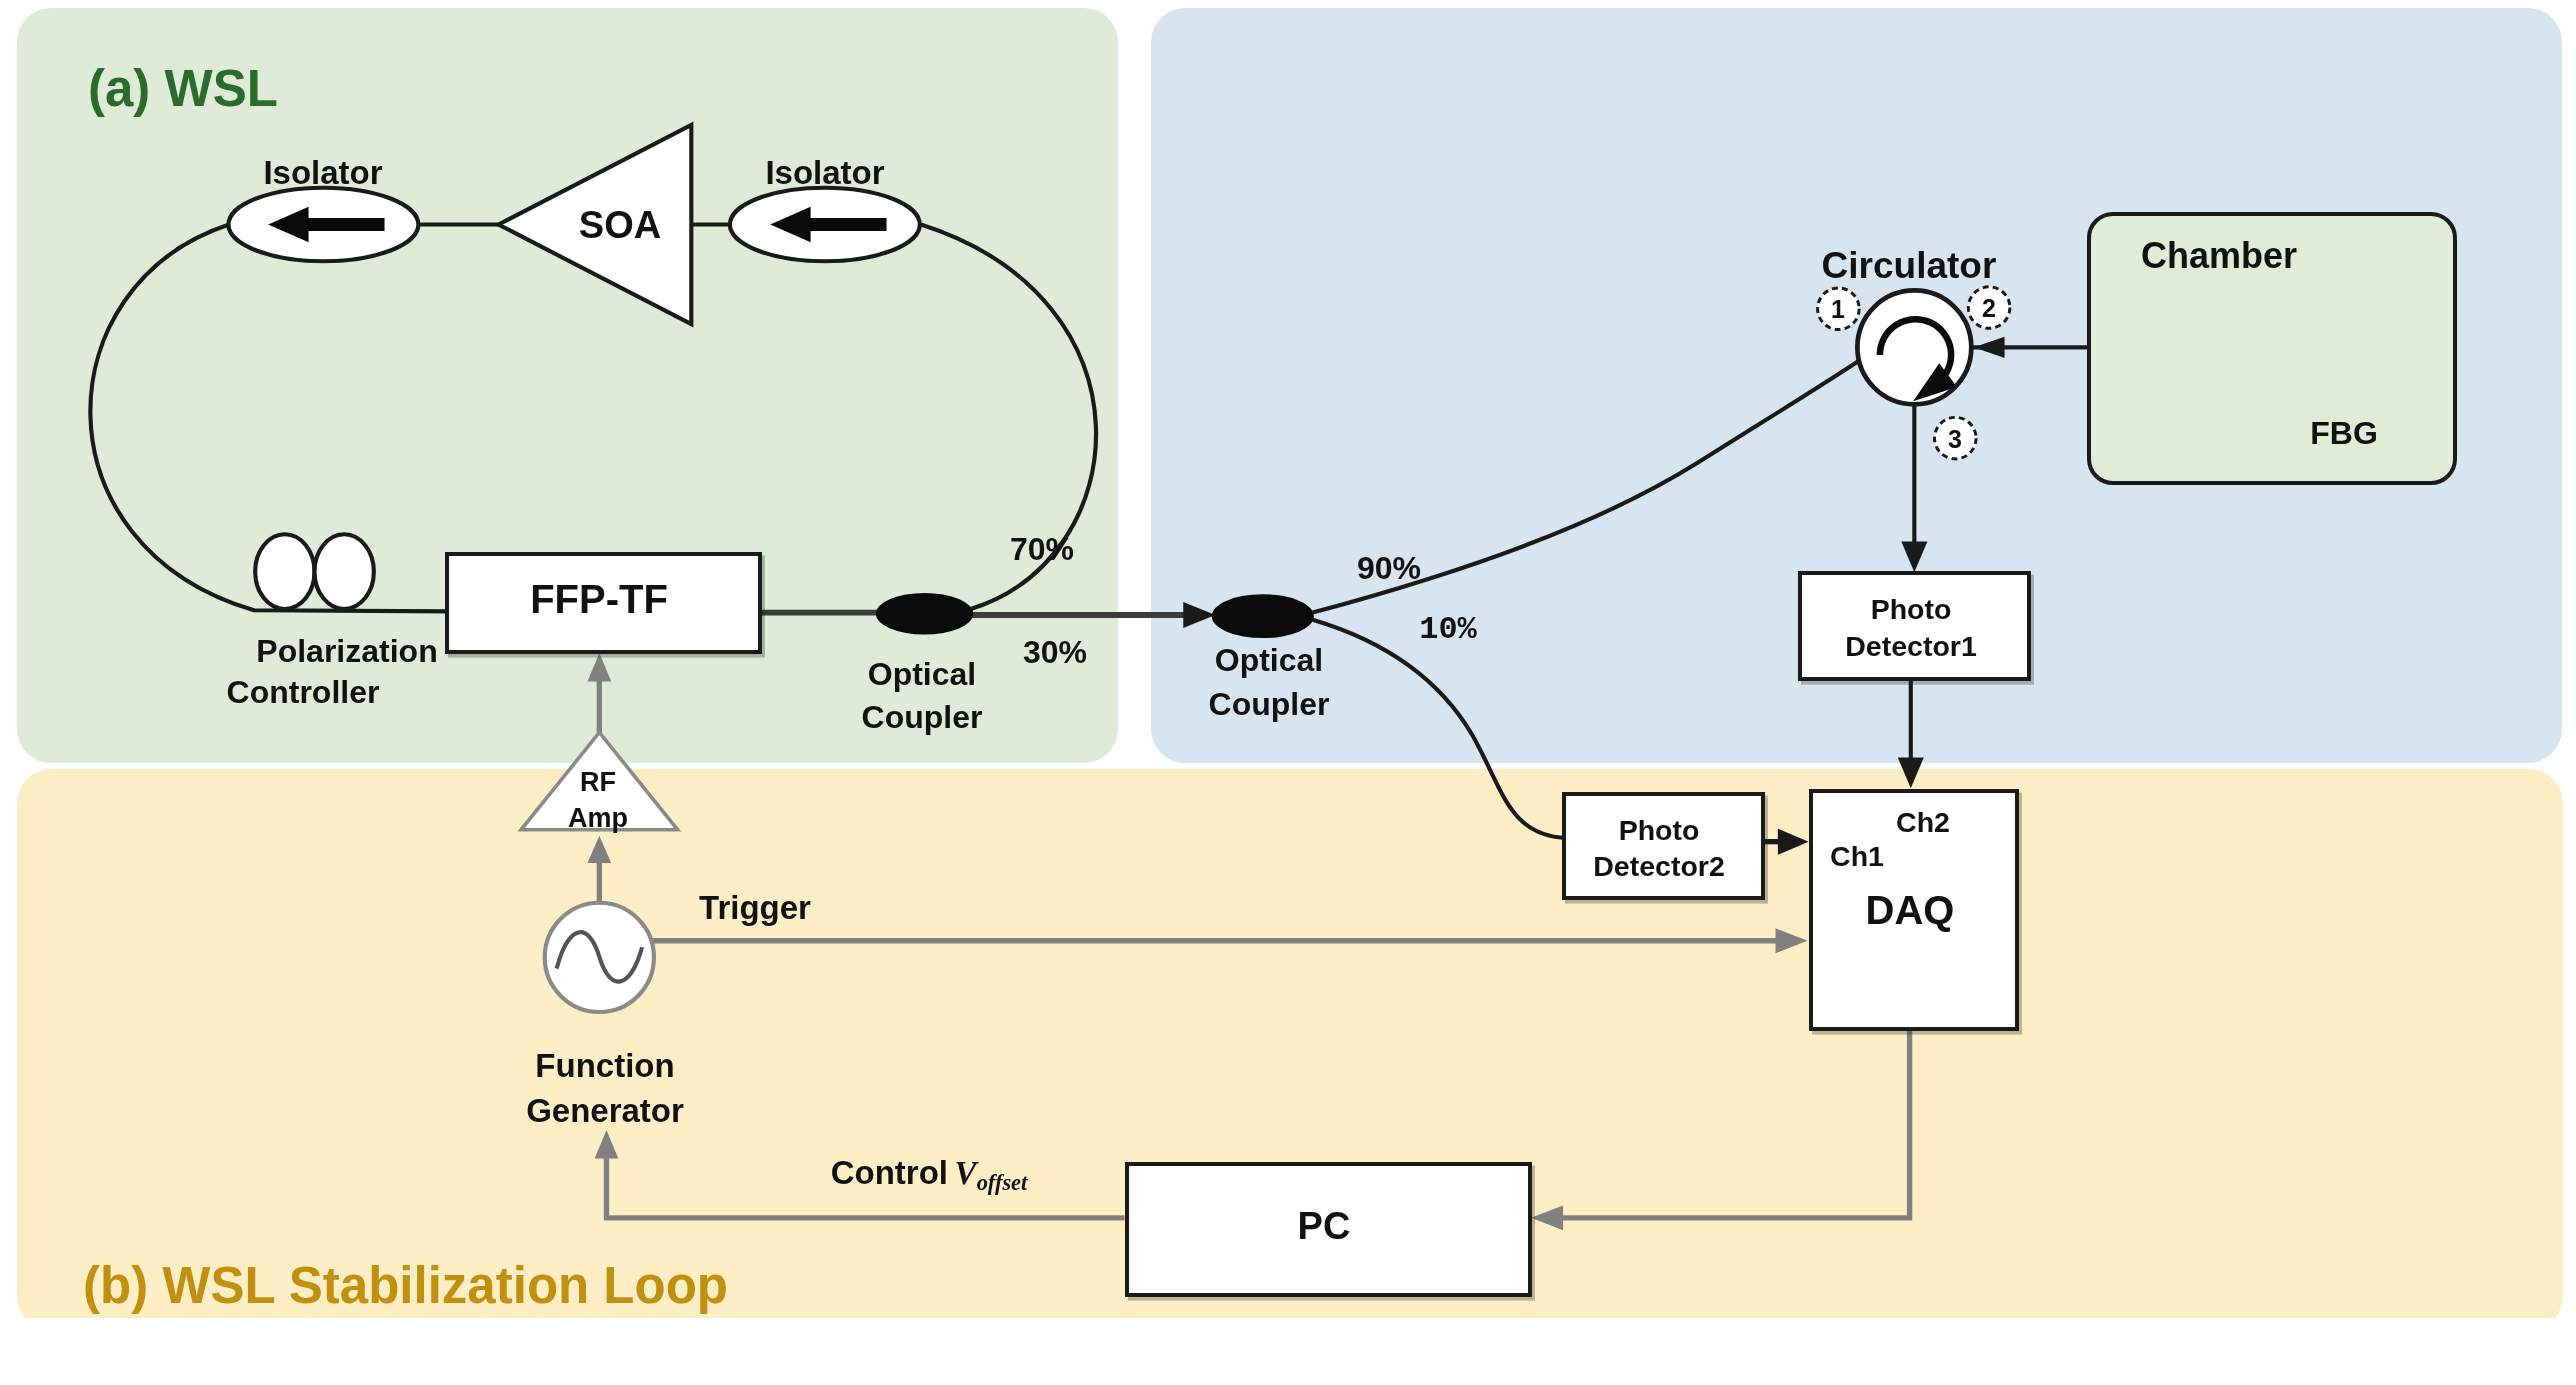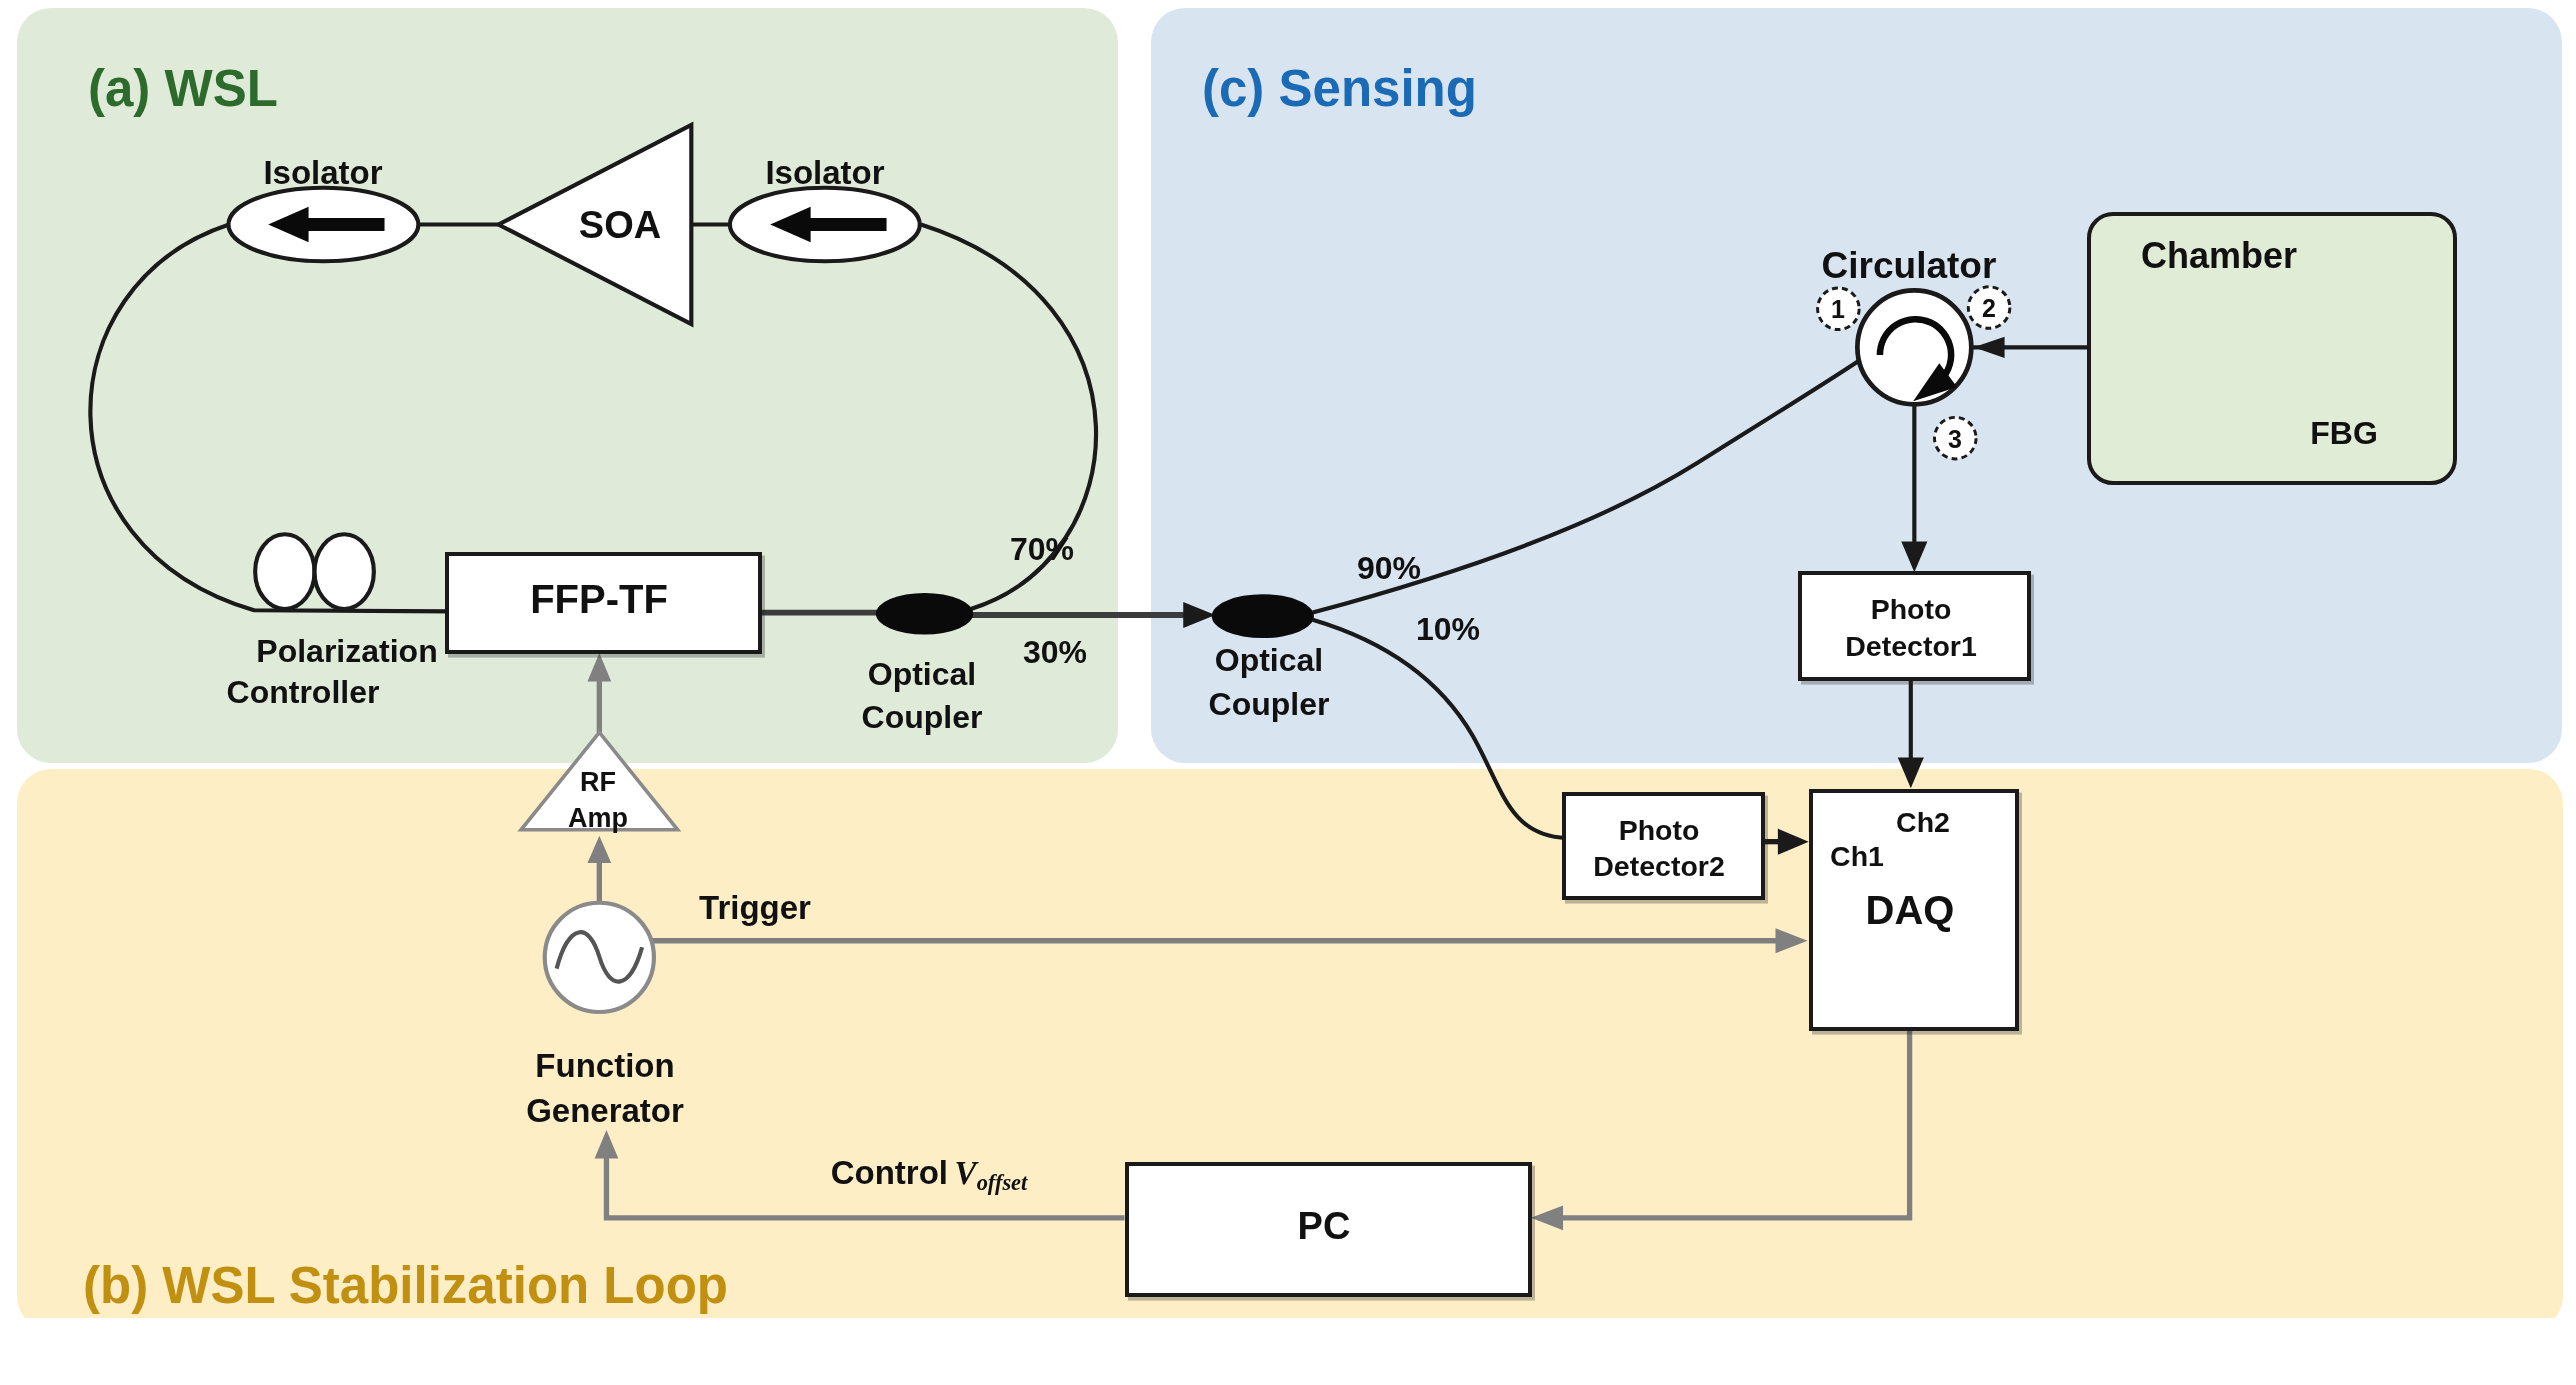--- a/index.html
+++ b/index.html
@@ -110,38 +110,37 @@
   </svg>
 
   <div class="box" style="left:445px;top:552px;width:309px;height:94px;"></div>
   <div class="chamber" style="left:2087px;top:212px;width:362px;height:265px;"></div>
   <div class="box" style="left:1798px;top:571px;width:225px;height:102px;"></div>
   <div class="box" style="left:1562px;top:792px;width:195px;height:100px;"></div>
   <div class="box" style="left:1809px;top:789px;width:202px;height:234px;"></div>
   <div class="box" style="left:1125px;top:1162px;width:399px;height:127px;"></div>
 
   <div class="title t-a">(a) WSL</div>
-  <div class="title t-c">(c) Sensing</div>
   <div class="title t-b">(b) WSL Stabilization Loop</div>
 
   <div class="lbl" style="left:323px;top:173px;font-size:33px;">Isolator</div>
   <div class="lbl" style="left:825px;top:173px;font-size:33px;">Isolator</div>
   <div class="lbl" style="left:620px;top:225px;font-size:38px;">SOA</div>
   <div class="lbl" style="left:303px;top:651px;font-size:32px;margin-left:44px;">Polarization</div>
   <div class="lbl" style="left:303px;top:692px;font-size:32px;">Controller</div>
   <div class="lbl" style="left:599px;top:599px;font-size:40px;">FFP-TF</div>
   <div class="lbl" style="left:922px;top:674px;font-size:32px;">Optical</div>
   <div class="lbl" style="left:922px;top:717px;font-size:32px;">Coupler</div>
   <div class="lbl" style="left:1042px;top:549px;font-size:32px;">70%</div>
   <div class="lbl" style="left:1033px;top:652px;font-size:32px;margin-left:22px;">30%</div>
 
   <div class="lbl" style="left:1269px;top:660px;font-size:32px;">Optical</div>
   <div class="lbl" style="left:1269px;top:704px;font-size:32px;">Coupler</div>
   <div class="lbl" style="left:1389px;top:568px;font-size:32px;">90%</div>
-  <div class="lbl" style="left:1448px;top:629px;font-size:32px;">10%</div>
+  <div class="lbl" style="left:1448px;top:629px;font-size:32px;font-family:Liberation Mono, monospace;">10%</div>
   <div class="lbl" style="left:1909px;top:266px;font-size:37px;">Circulator</div>
   <div class="lbl" style="left:1838px;top:309px;font-size:25px;">1</div>
   <div class="lbl" style="left:1989px;top:308px;font-size:25px;">2</div>
   <div class="lbl" style="left:1955px;top:439px;font-size:25px;">3</div>
   <div class="lbl" style="left:2219px;top:256px;font-size:36px;">Chamber</div>
   <div class="lbl" style="left:2344px;top:433px;font-size:32px;">FBG</div>
   <div class="lbl" style="left:1911px;top:609px;font-size:28.5px;">Photo</div>
   <div class="lbl" style="left:1911px;top:646px;font-size:28.5px;">Detector1</div>
 
   <div class="lbl" style="left:598px;top:782px;font-size:27px;">RF</div>

